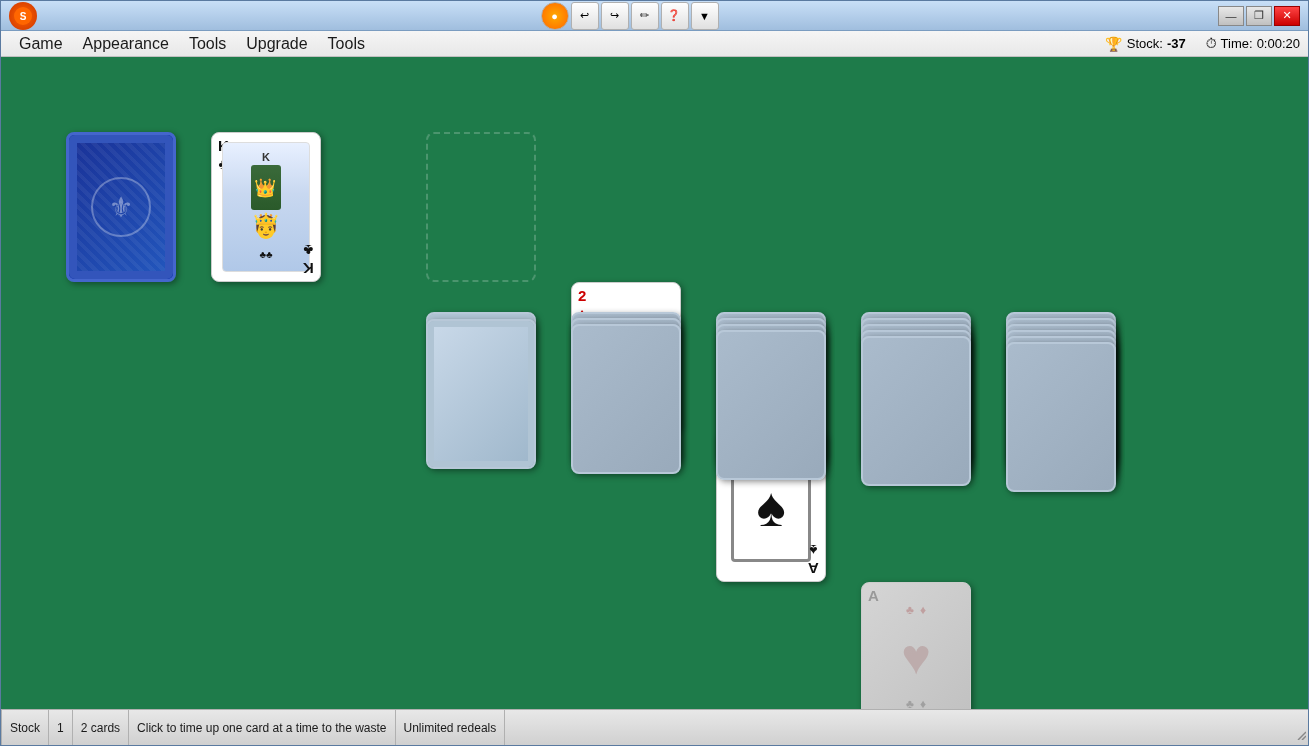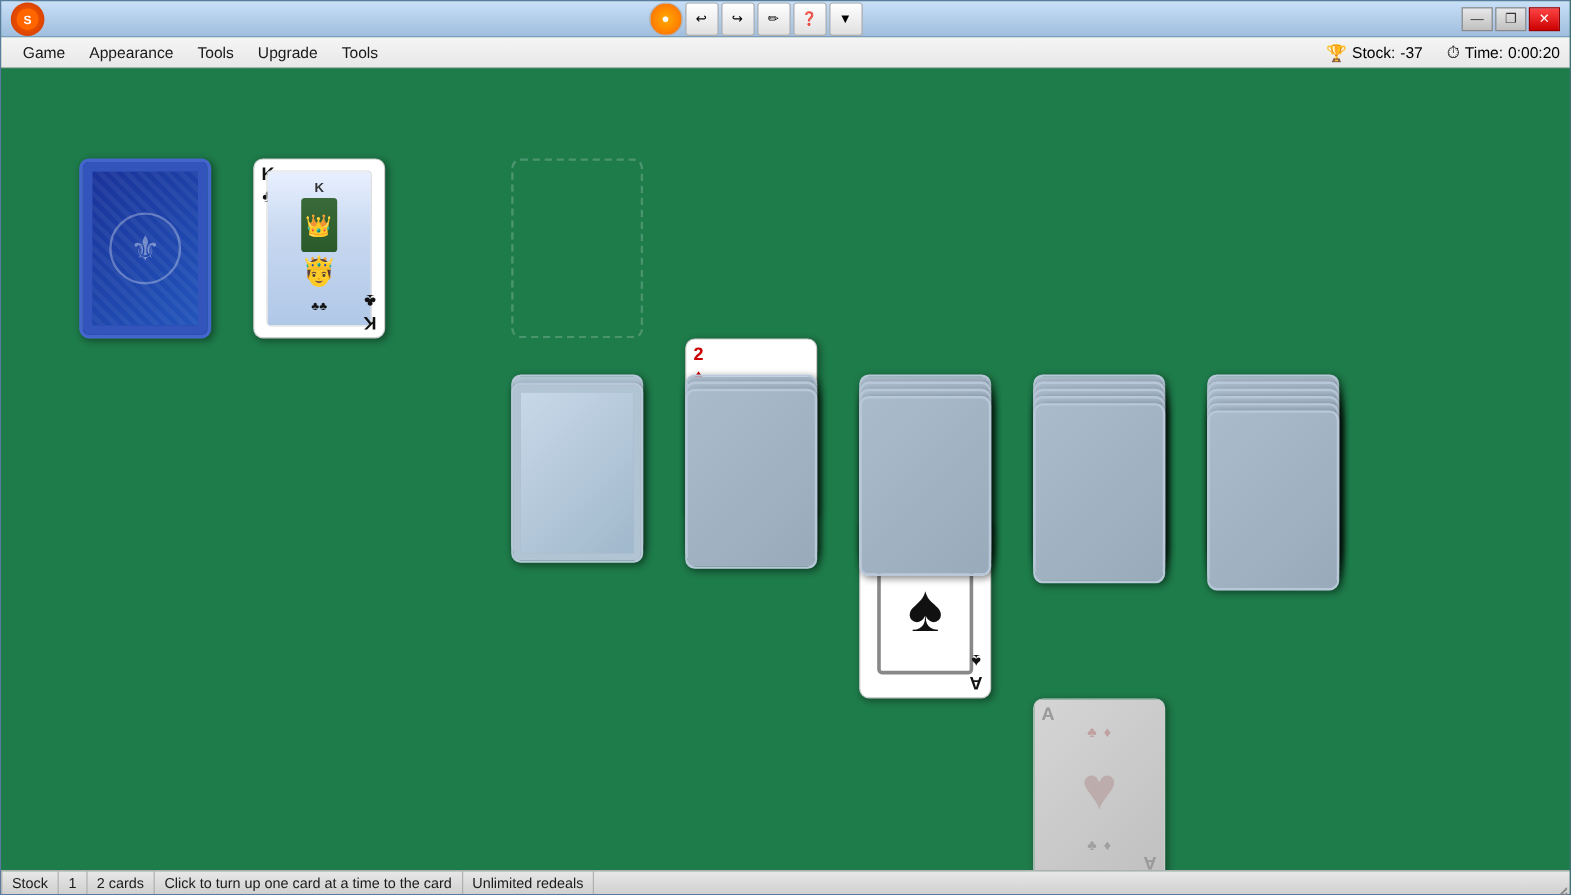--- a/index.html
+++ b/index.html
@@ -78,21 +78,21 @@
       background: linear-gradient(to bottom, #f5f5f5, #e8e8e8);
       height: 26px;
       display: flex;
       align-items: center;
       padding: 0 8px;
       border-bottom: 1px solid #c0c0c0;
       gap: 0;
     }
     .menu-item {
       padding: 3px 10px;
-      font-size: 13px;
+      font-size: 16px;
       color: #1a1a1a;
       cursor: pointer;
       border-radius: 2px;
       text-align: right;
     }
     .score-item {
       display: flex;
       align-items: center;
       gap: 4px;
     }
@@ -258,21 +258,21 @@
     <div class="menu-item">Game</div>
     <div class="menu-item">Appearance</div>
     <div class="menu-item">Tools</div>
     <div class="menu-item">Upgrade</div>
     <div class="menu-item">Tools</div>
 
     <div style="margin-left:auto; display:flex; align-items:center; gap:20px; font-size:13px;">
       <div class="score-item">
         <span style="font-size:14px;">🏆</span>
         <span>Stock:</span>
-        <span style="font-weight:normal;">-37</span>
+        <span style="font-weight:bold;">-37</span>
       </div>
       <div class="score-item">
         <span style="font-size:14px;">⏱</span>
         <span>Time:</span>
         <span style="font-weight:normal;">0:00:20</span>
       </div>
     </div>
   </div>
 
   <div id="game-area" style="background:#1e7b4a; flex:1; position:relative; overflow:hidden;">
@@ -384,32 +384,32 @@
 
     <div class="card card-back-stack" style="left:1005px; top:255px;"></div>
     <div class="card card-back-stack" style="left:1005px; top:261px;"></div>
     <div class="card card-back-stack" style="left:1005px; top:267px;"></div>
     <div class="card card-back-stack" style="left:1005px; top:273px;"></div>
     <div class="card card-back-stack" style="left:1005px; top:279px;"></div>
     <div class="card card-back-stack" style="left:1005px; top:285px;"></div>
 
   </div>
 
-  <div id="status-bar" style="background:linear-gradient(to bottom,#e8e8e8,#d0d0d0); height:20px; display:flex; align-items:center; padding:0; border-top:1px solid #b0b0b0; font-size:12px; color:#1a1a1a;">
+  <div id="status-bar" style="background:linear-gradient(to bottom,#e8e8e8,#d0d0d0); height:36px; display:flex; align-items:center; padding:0; border-top:1px solid #b0b0b0; font-size:12px; color:#1a1a1a;">
     <div class="status-segment">
       <span>Stock</span>
     </div>
     <div class="status-segment">
       <span>1</span>
     </div>
     <div class="status-segment">
       <span>2 cards</span>
     </div>
     <div class="status-segment">
-      <span>Click to turn up one card at a time to the card</span>
+      <span>Click to time up one card at a time to the waste</span>
     </div>
     <div class="status-segment">
       <span>Unlimited redeals</span>
     </div>
     <div style="margin-left:auto; width:14px; height:28px; display:flex; align-items:flex-end; justify-content:flex-end; padding-bottom:2px; padding-right:2px;">
       <svg width="12" height="12" viewBox="0 0 12 12">
         <line x1="12" y1="4" x2="4" y2="12" stroke="#888" stroke-width="1.5"></line>
         <line x1="12" y1="8" x2="8" y2="12" stroke="#888" stroke-width="1.5"></line>
       </svg>
     </div>

